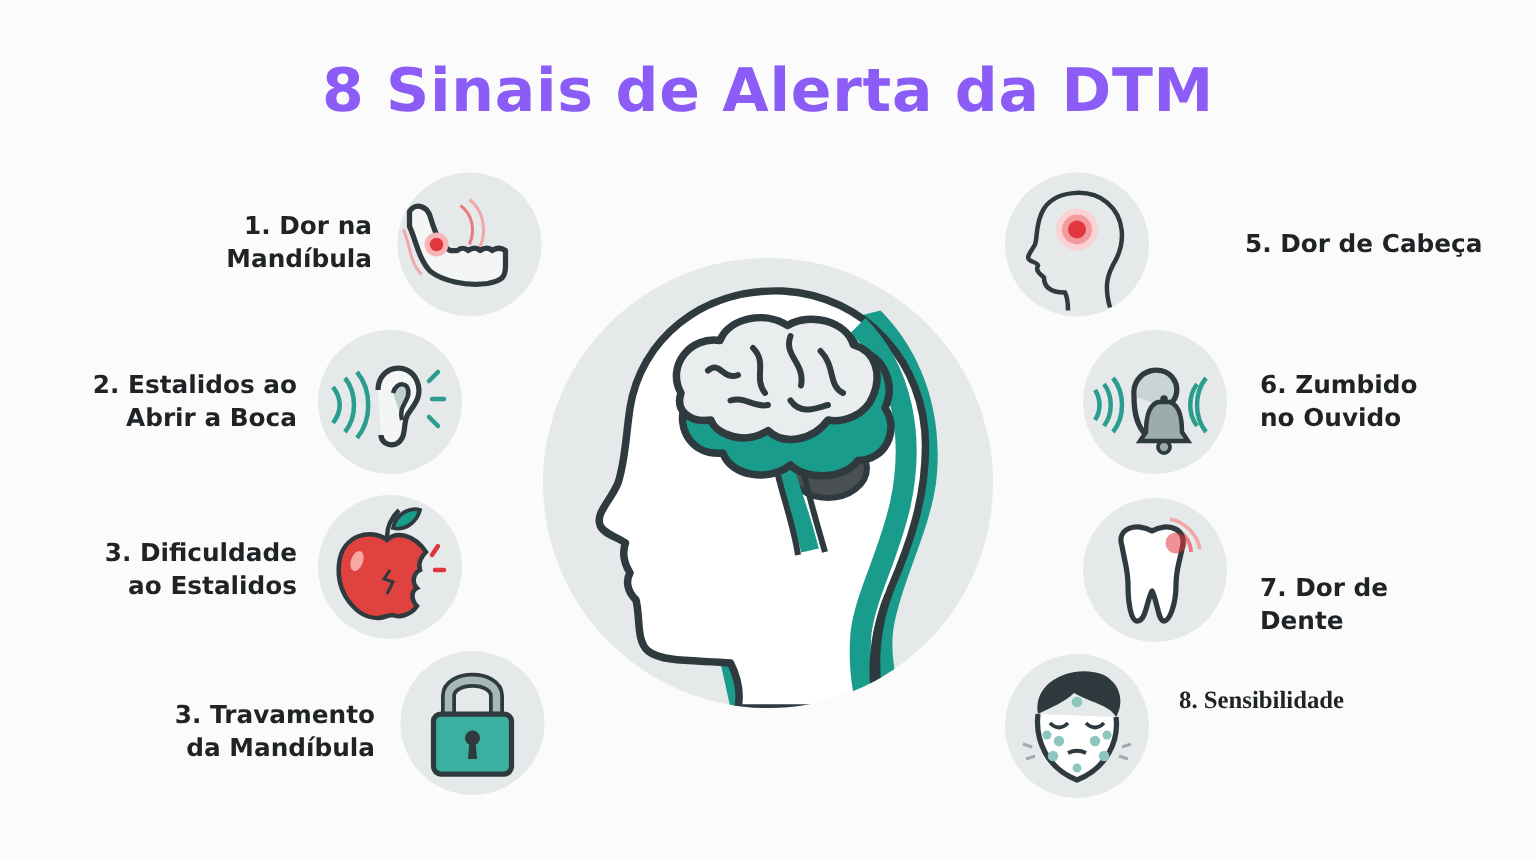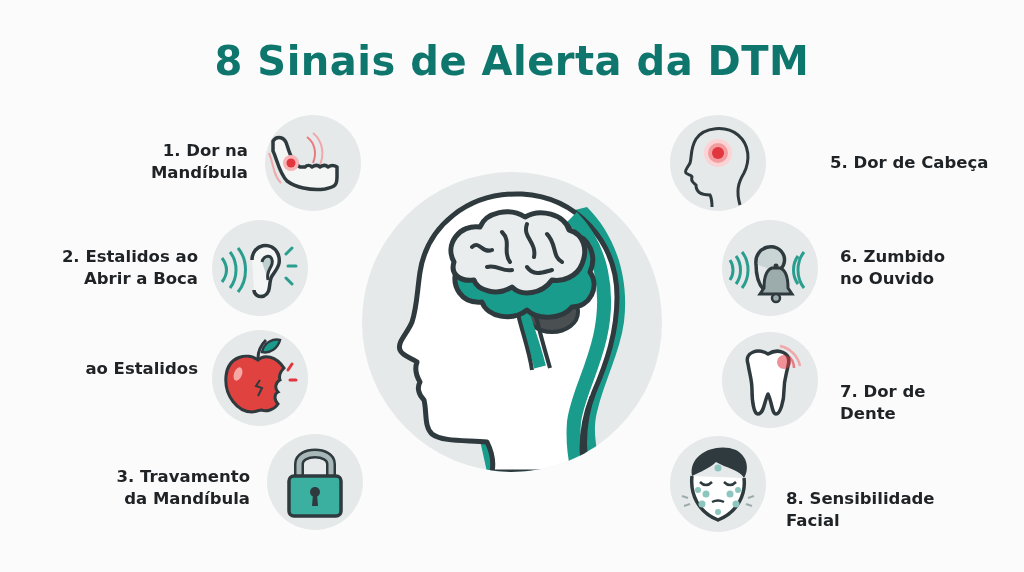--- a/index.html
+++ b/index.html
@@ -1,17 +1,17 @@
 <!DOCTYPE html>
 <html><head>
 <meta charset="utf-8">
 <style>
   html,body{margin:0;padding:0;}
   body{width:1024px;height:572px;background:#fbfbfb;position:relative;overflow:hidden;font-family:"DejaVu Sans","Liberation Sans",sans-serif;}
-  .title{position:absolute;left:0;width:1024px;top:38px;text-align:center;font-size:40px;font-weight:bold;color:#0f766e;letter-spacing:0.5px;}
+  .title{position:absolute;left:0;width:1024px;top:38px;text-align:center;font-size:40px;font-weight:bold;color:#8b5cf6;letter-spacing:0.5px;}
   .circle{position:absolute;border-radius:50%;background:#e5e9ea;}
   .icon-circle{width:96px;height:96px;}
   .icon-circle svg{position:absolute;left:0;top:0;width:96px;height:96px;}
   .label{position:absolute;font-size:16.5px;font-weight:bold;color:#1f2326;line-height:22px;}
   .label.left{text-align:right;}
   .label.right{text-align:left;}
   .label span{display:block;white-space:nowrap;}
   .center{left:362px;top:172px;width:300px;height:300px;overflow:hidden;}
   .center svg{position:absolute;left:0;top:0;}
 </style>
@@ -78,20 +78,21 @@
   <svg viewBox="0 0 96 96">
     <path d="M46 28 C46 20 50 14 54 10" stroke="#2f3a3f" stroke-width="3" fill="none"></path>
     <path d="M50 22 C52 12 62 8 68 10 C66 18 58 24 50 22 Z" fill="#1a9c8c" stroke="#2f3a3f" stroke-width="2.5"></path>
     <path d="M46 30 C36 22 16 26 14 46 C12 66 26 82 40 82 C44 82 46 80 50 80 C54 82 62 80 66 74 C62 70 62 64 66 62 C62 58 64 52 68 50 C66 44 70 40 72 38 C64 26 52 24 46 30 Z" fill="#e0423f" stroke="#2f3a3f" stroke-width="3"></path>
     <ellipse cx="26" cy="44" rx="4" ry="7" fill="#f6a9a4" transform="rotate(20 26 44)"></ellipse>
     <path d="M48 50 L44 56 L50 58 L46 66" stroke="#2f3a3f" stroke-width="2" fill="none"></path>
     <path d="M76 40 L80 34 M78 50 L84 50" stroke="#e2363f" stroke-width="3" stroke-linecap="round"></path>
   </svg>
 </div>
 <div class="label left" style="right:826px;top:358px;">
+  <span>3. Dificuldade</span>
   <span>ao Estalidos</span>
 </div>
 
 <div class="circle icon-circle" style="left:267px;top:434px;">
   <svg viewBox="0 0 96 96">
     <path d="M32 44 L32 30 C32 16 64 16 64 30 L64 44" fill="none" stroke="#2f3a3f" stroke-width="10"></path>
     <path d="M32 44 L32 30 C32 16 64 16 64 30 L64 44" fill="none" stroke="#a8b7b8" stroke-width="5"></path>
     <rect x="22" y="42" width="52" height="40" rx="5" fill="#3bb0a1" stroke="#2f3a3f" stroke-width="3.5"></rect>
     <circle cx="48" cy="58" r="5" fill="#2f3a3f"></circle>
     <path d="M46 60 L45 72 L51 72 L50 60 Z" fill="#2f3a3f"></path>
@@ -155,16 +156,15 @@
         <circle cx="36" cy="58" r="3.5"></circle>
       <circle cx="60" cy="58" r="3.5"></circle>
         <circle cx="68" cy="54" r="3"></circle>
         <circle cx="32" cy="68" r="3.5"></circle>
       <circle cx="66" cy="68" r="3.5"></circle>
         <circle cx="48" cy="76" r="3"></circle>
     </g>
     <path d="M12 60 L18 62 M14 70 L20 68 M84 60 L78 62 M82 70 L76 68" stroke="#9cacad" stroke-width="2"></path>
   </svg>
 </div>
-<div class="label right" style="left:786px;top:488px;">
+<div class="label right" style="left:786px;top:456px;font-family:Liberation Serif, serif;">
   <span>8. Sensibilidade</span>
-  <span>Facial</span>
 </div>
 
 </body></html>

